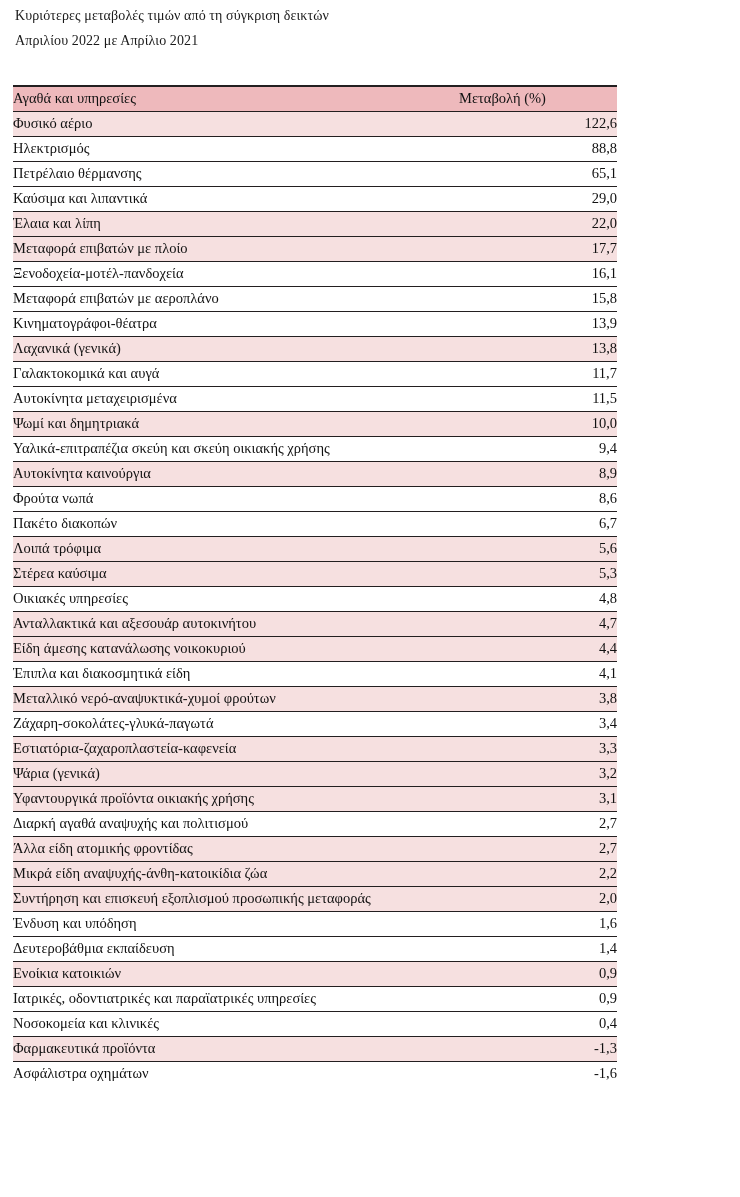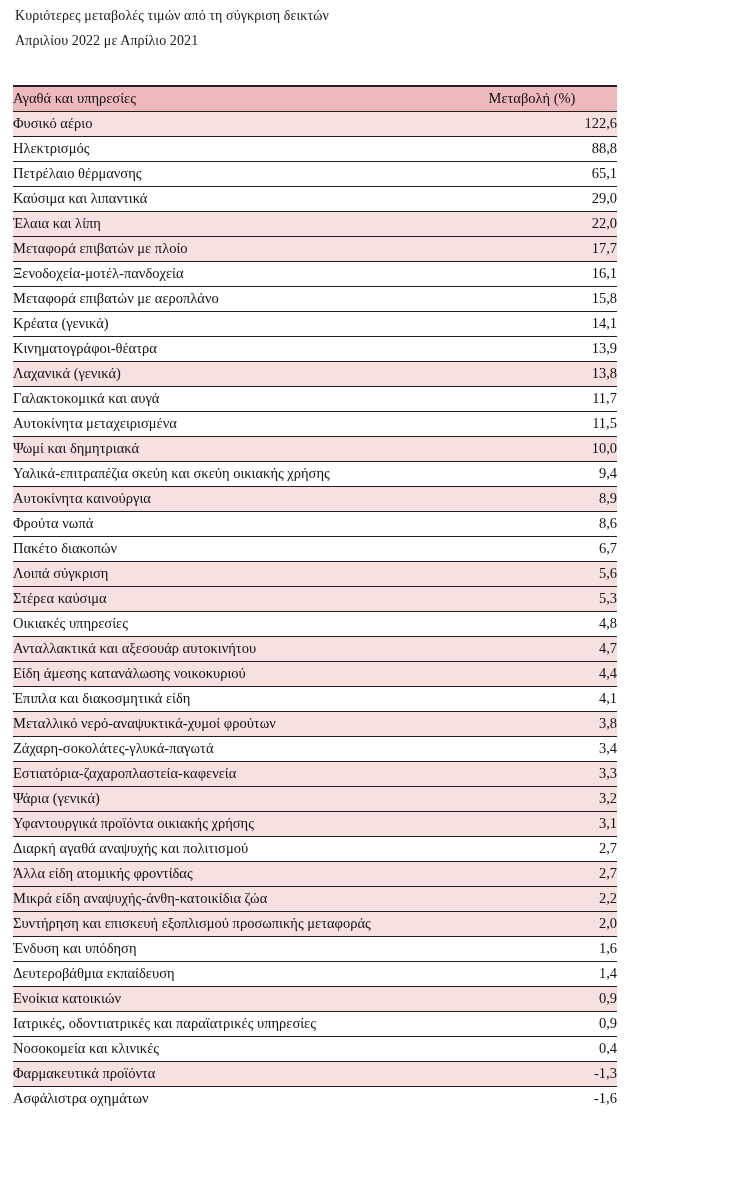--- a/index.html
+++ b/index.html
@@ -71,21 +71,21 @@
 
   td.cell-value {
     width: 158px;
     padding-right: 63px;
     text-align: right;
     white-space: nowrap;
   }
 
   tr.hdr-row td.cell-value {
     padding-right: 12px;
-    text-align: center;
+    text-align: left;
   }
 
   
   table.data-table tr:last-child td {
     border-bottom: 0;
   }
 </style>
 </head>
 <body>
 
@@ -125,24 +125,20 @@
         </tr>
         <tr>
           <td class="cell-label">Ξενοδοχεία-μοτέλ-πανδοχεία</td>
           <td class="cell-value">16,1</td>
         </tr>
         <tr>
           <td class="cell-label">Μεταφορά επιβατών με αεροπλάνο</td>
           <td class="cell-value">15,8</td>
         </tr>
         <tr>
-          <td class="cell-label">Κρέατα (γενικά)</td>
-          <td class="cell-value">14,1</td>
-        </tr>
-        <tr>
           <td class="cell-label">Κινηματογράφοι-θέατρα</td>
           <td class="cell-value">13,9</td>
         </tr>
         <tr class="shaded">
           <td class="cell-label">Λαχανικά (γενικά)</td>
           <td class="cell-value">13,8</td>
         </tr>
         <tr>
           <td class="cell-label">Γαλακτοκομικά και αυγά</td>
           <td class="cell-value">11,7</td>
@@ -165,21 +161,21 @@
         </tr>
         <tr>
           <td class="cell-label">Φρούτα νωπά</td>
           <td class="cell-value">8,6</td>
         </tr>
         <tr>
           <td class="cell-label">Πακέτο διακοπών</td>
           <td class="cell-value">6,7</td>
         </tr>
         <tr class="shaded">
-          <td class="cell-label">Λοιπά σύγκριση</td>
+          <td class="cell-label">Λοιπά τρόφιμα</td>
           <td class="cell-value">5,6</td>
         </tr>
         <tr class="shaded">
           <td class="cell-label">Στέρεα καύσιμα</td>
           <td class="cell-value">5,3</td>
         </tr>
         <tr>
           <td class="cell-label">Οικιακές  υπηρεσίες</td>
           <td class="cell-value">4,8</td>
         </tr>

